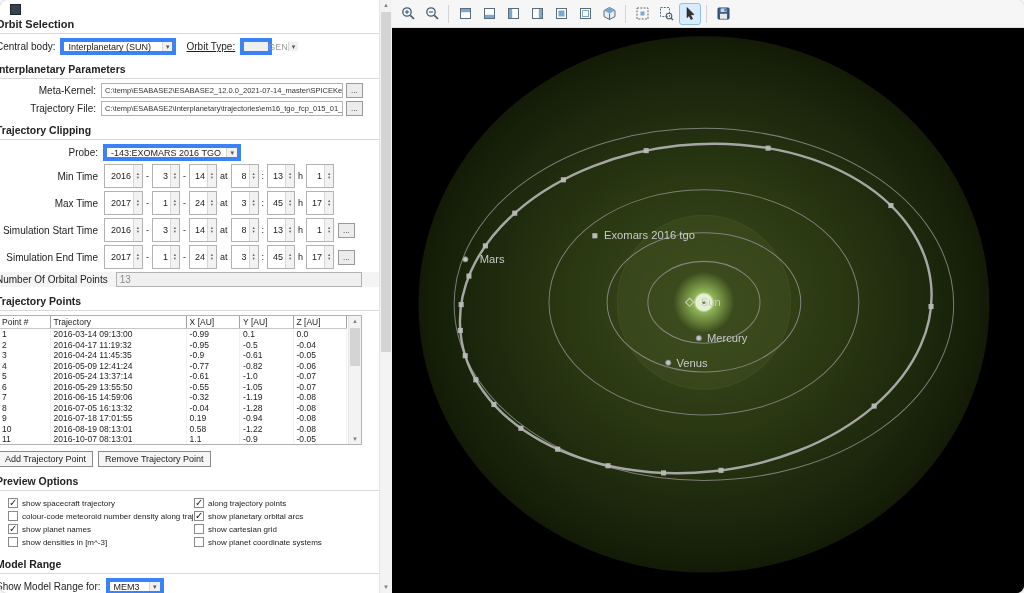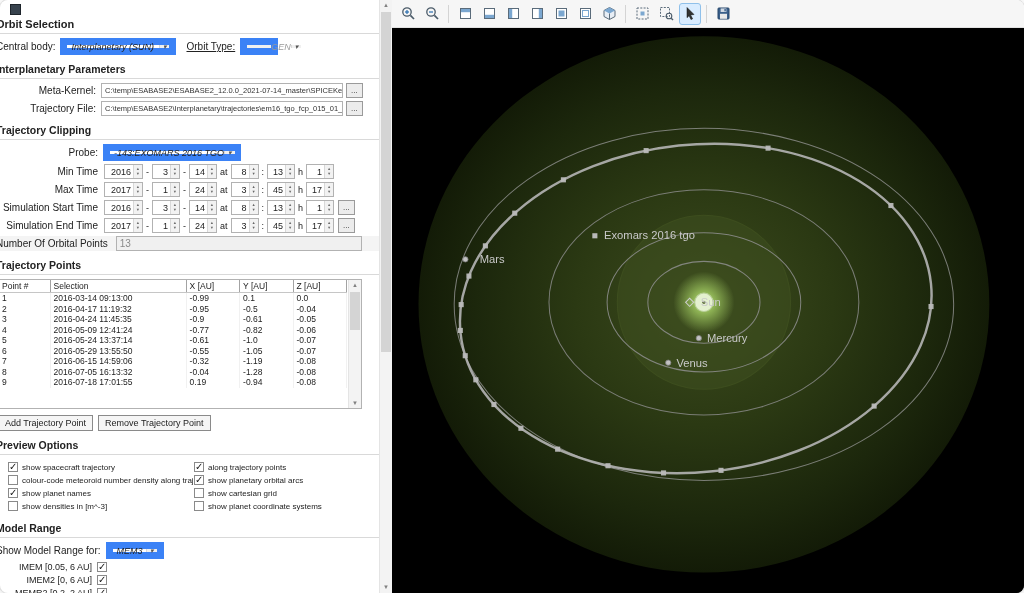--- a/index.html
+++ b/index.html
@@ -14,26 +14,26 @@
   .row{display:flex;align-items:center;margin:3px 0;}
   .lbl{color:#222;white-space:nowrap;}
   .lbl-i{width:100px;text-align:right;padding-right:5px;flex:none;}
   .lbl-c{width:102px;text-align:right;padding-right:5px;flex:none;}
   .field{border:1px solid #b2b2b2;background:#fff;height:15px;display:flex;align-items:center;
          padding:0 3px;box-sizing:border-box;}
   .field.path{width:242px;font-size:7.5px;white-space:nowrap;overflow:hidden;color:#333;}
   .field.disabled{background:#f0f0f0;color:#8a8a8a;}
   .btn-dots{border:1px solid #9a9a9a;background:#ececec;font-size:8px;padding:0 4px;height:15px;margin-left:3px;
             display:flex;align-items:center;box-sizing:border-box;}
-  .combo{border:7px solid #3b82f6;background:#fff;height:17px;display:inline-flex;align-items:center;
-         padding:0 0 0 4px;font-size:9px;box-sizing:border-box;white-space:nowrap;font-style:italic;}
+  .combo{border:4px solid #3b82f6;background:#fff;height:17px;display:inline-flex;align-items:center;
+         padding:0 0 0 4px;font-size:9px;box-sizing:border-box;white-space:nowrap;}
   .combo .arrowbox{margin-left:5px;color:#555;font-size:7px;background:#f0f0f0;border-left:1px solid #d8d8d8;
                    padding:0 3px;height:100%;display:flex;align-items:center;}
   .combo.disabled{background:#f0f0f0;color:#9a9a9a;}
-  .spin{display:inline-flex;border:1px solid #b2b2b2;background:#fff;height:15px;align-items:stretch;
+  .spin{display:inline-flex;border:1px solid #b2b2b2;background:#fff;height:24px;align-items:stretch;
         margin:0 1px;box-sizing:border-box;}
   .spin .v{padding:0 2px;font-size:9px;display:flex;align-items:center;justify-content:flex-end;}
   .spin .arrows{display:flex;flex-direction:column;justify-content:center;border-left:1px solid #d8d8d8;
                 background:#f2f2f2;width:8px;font-size:4.5px;line-height:4.5px;color:#666;text-align:center;}
   .sep-txt{font-size:9px;margin:0 2px;white-space:nowrap;}
   
   .table-wrap{border:1px solid #b2b2b2;width:362px;height:128px;position:relative;font-size:8.5px;
               background:#fff;overflow:hidden;margin-left:2px;}
   table{border-collapse:collapse;table-layout:fixed;width:348px;}
   th{border-right:1px solid #a3a3a3;border-bottom:1px solid #c6c6c6;font-weight:normal;text-align:left;
@@ -263,21 +263,21 @@
         <colgroup>
             <col style="width:42px">
             <col style="width:112px">
             <col style="width:44px">
             <col style="width:44px">
             <col style="width:44px">
           </colgroup>
         <thead>
             <tr id="tp-head">
               <th>Point #</th>
-              <th>Selection</th>
+              <th>Trajectory</th>
               <th>X [AU]</th>
               <th>Y [AU]</th>
               <th>Z [AU]</th>
             </tr>
           </thead>
         <tbody id="tp-body">
             <tr>
               <td>1</td>
               <td>2016-03-14 09:13:00</td>
               <td>-0.99</td>
@@ -332,20 +332,34 @@
               <td>-0.04</td>
               <td>-1.28</td>
               <td>-0.08</td>
             </tr>
             <tr>
               <td>9</td>
               <td>2016-07-18 17:01:55</td>
               <td>0.19</td>
               <td>-0.94</td>
               <td>-0.08</td>
+            </tr>
+            <tr>
+              <td>10</td>
+              <td>2016-08-19 08:13:01</td>
+              <td>0.58</td>
+              <td>-1.22</td>
+              <td>-0.08</td>
+            </tr>
+            <tr>
+              <td>11</td>
+              <td>2016-10-07 08:13:01</td>
+              <td>1.1</td>
+              <td>-0.9</td>
+              <td>-0.05</td>
             </tr>
           </tbody>
       </table>
       <div class="vsb">
         <div class="sb-arrow">▲</div>
         <div class="thumb" style="top:12px;height:38px;"></div>
         <div class="sb-arrow" style="position:absolute;bottom:0;width:100%;">▼</div>
       </div>
     </div>
 

